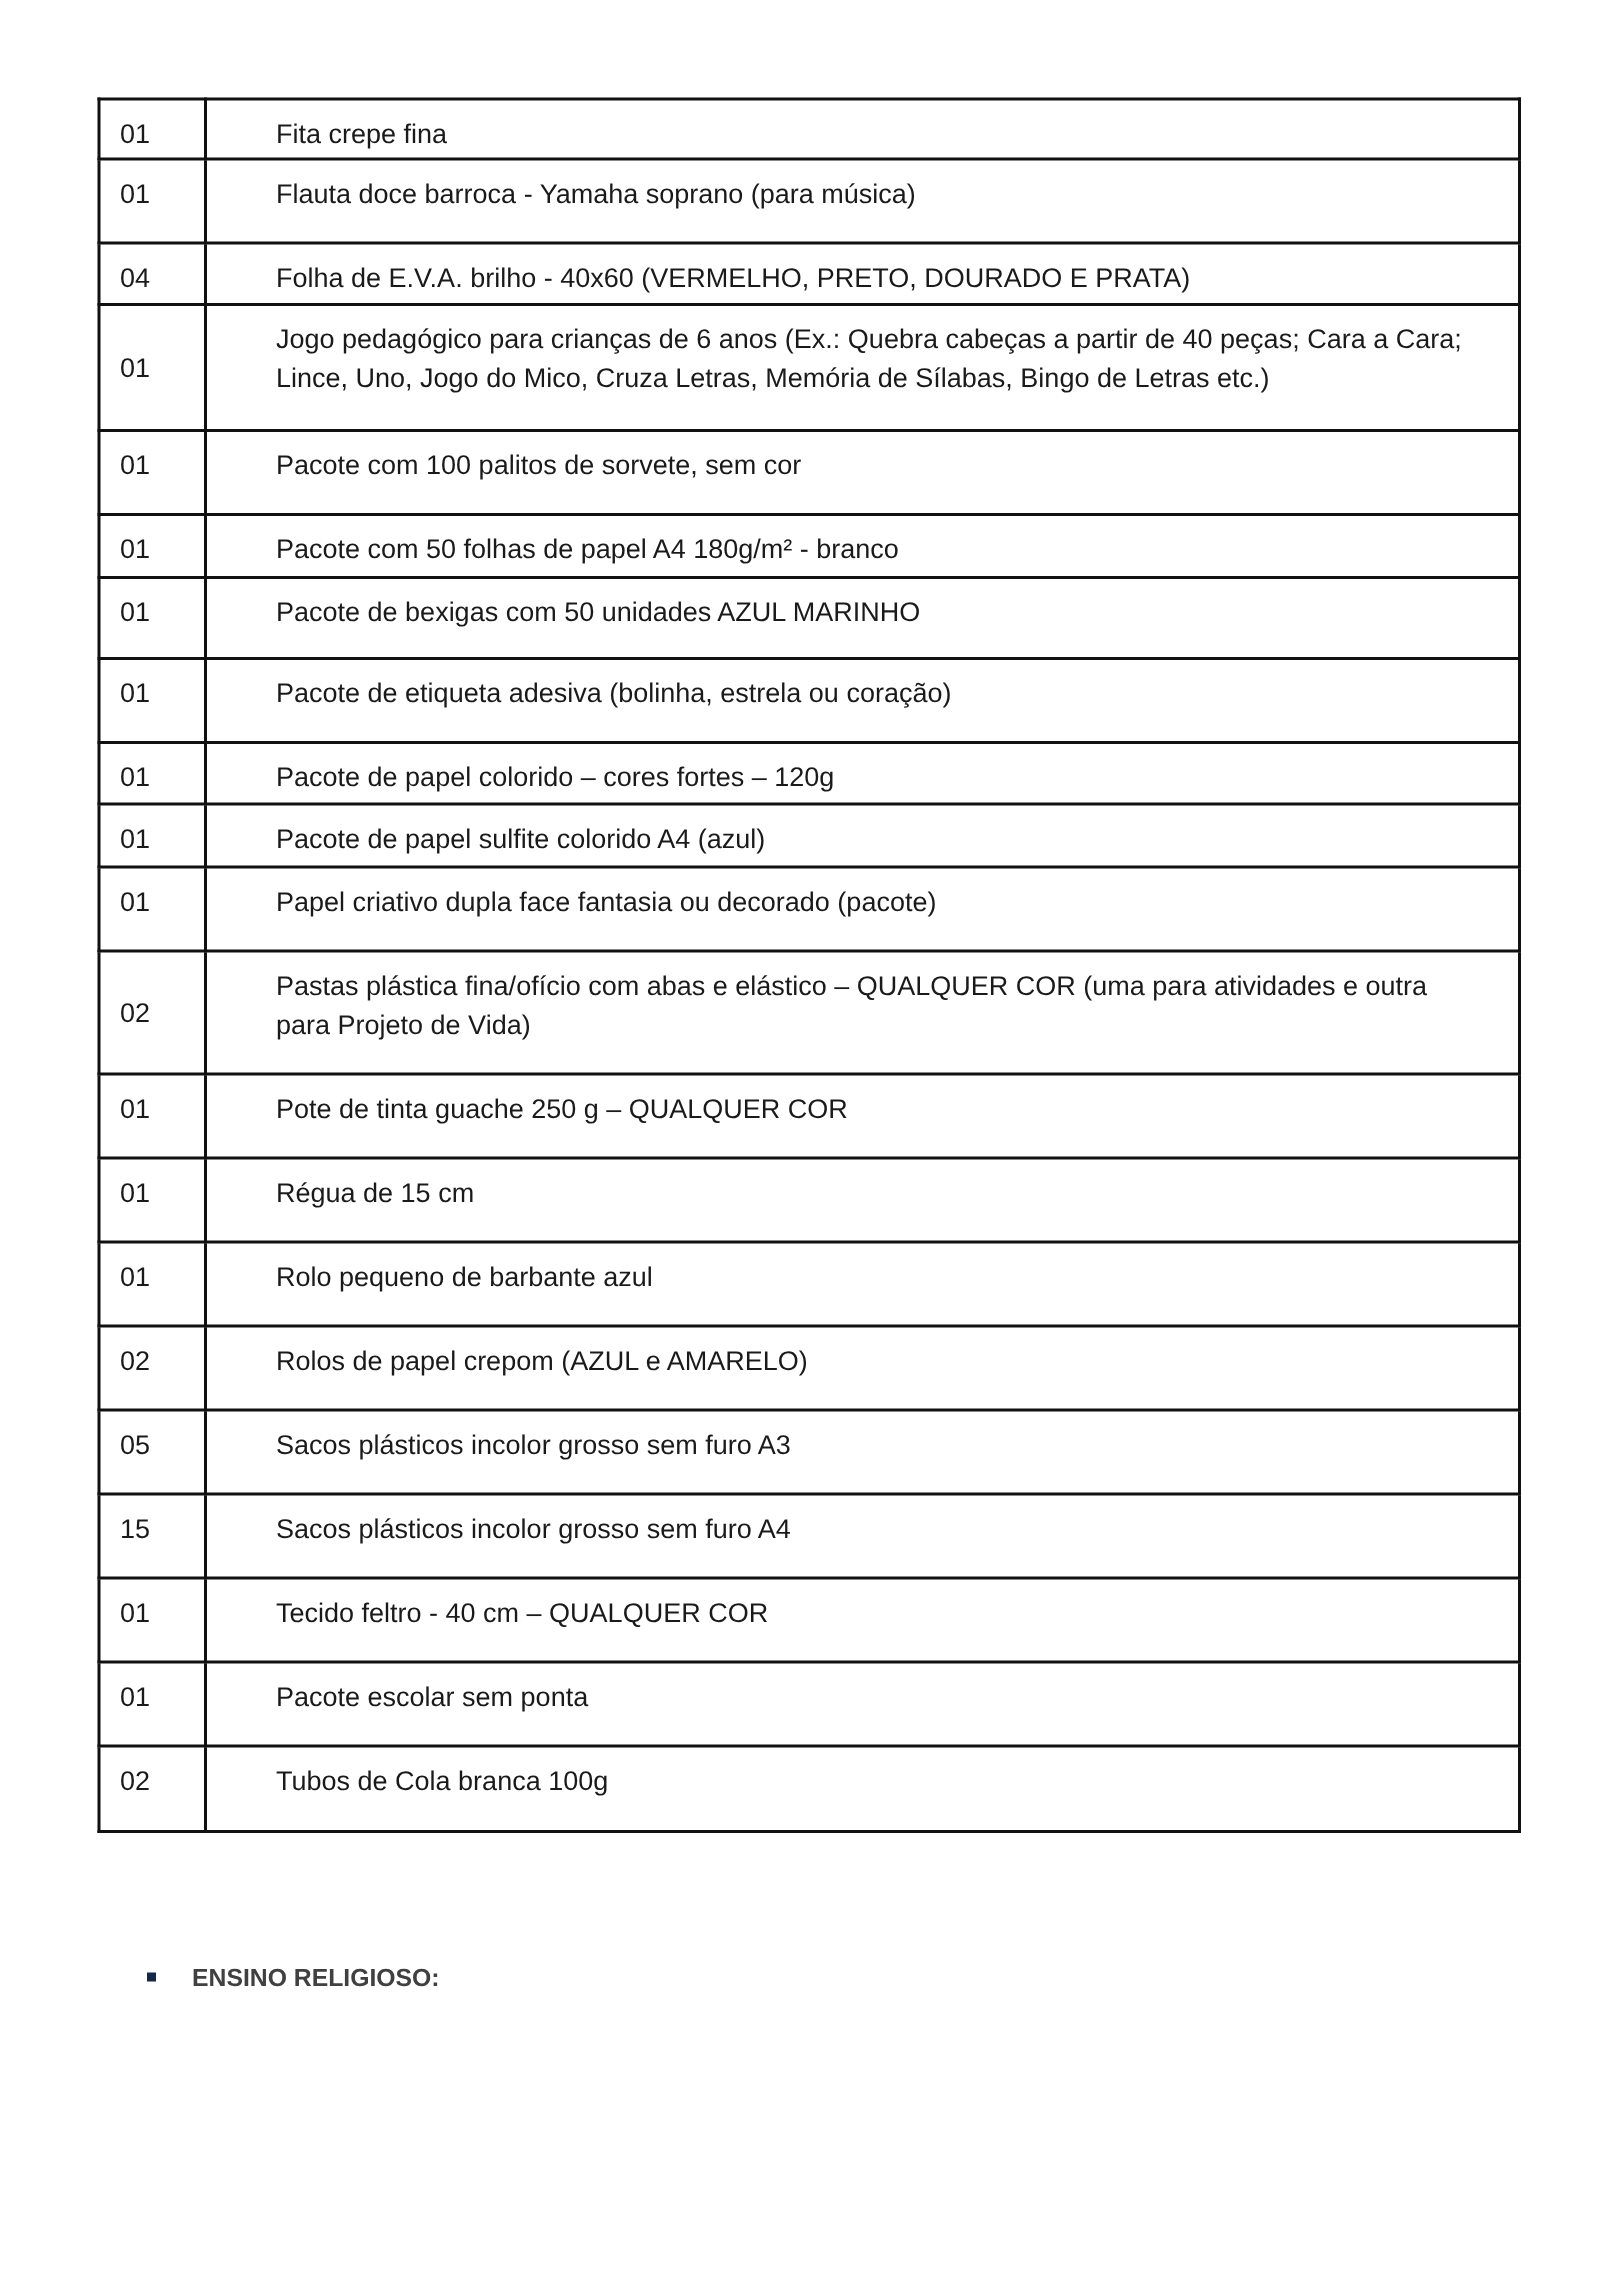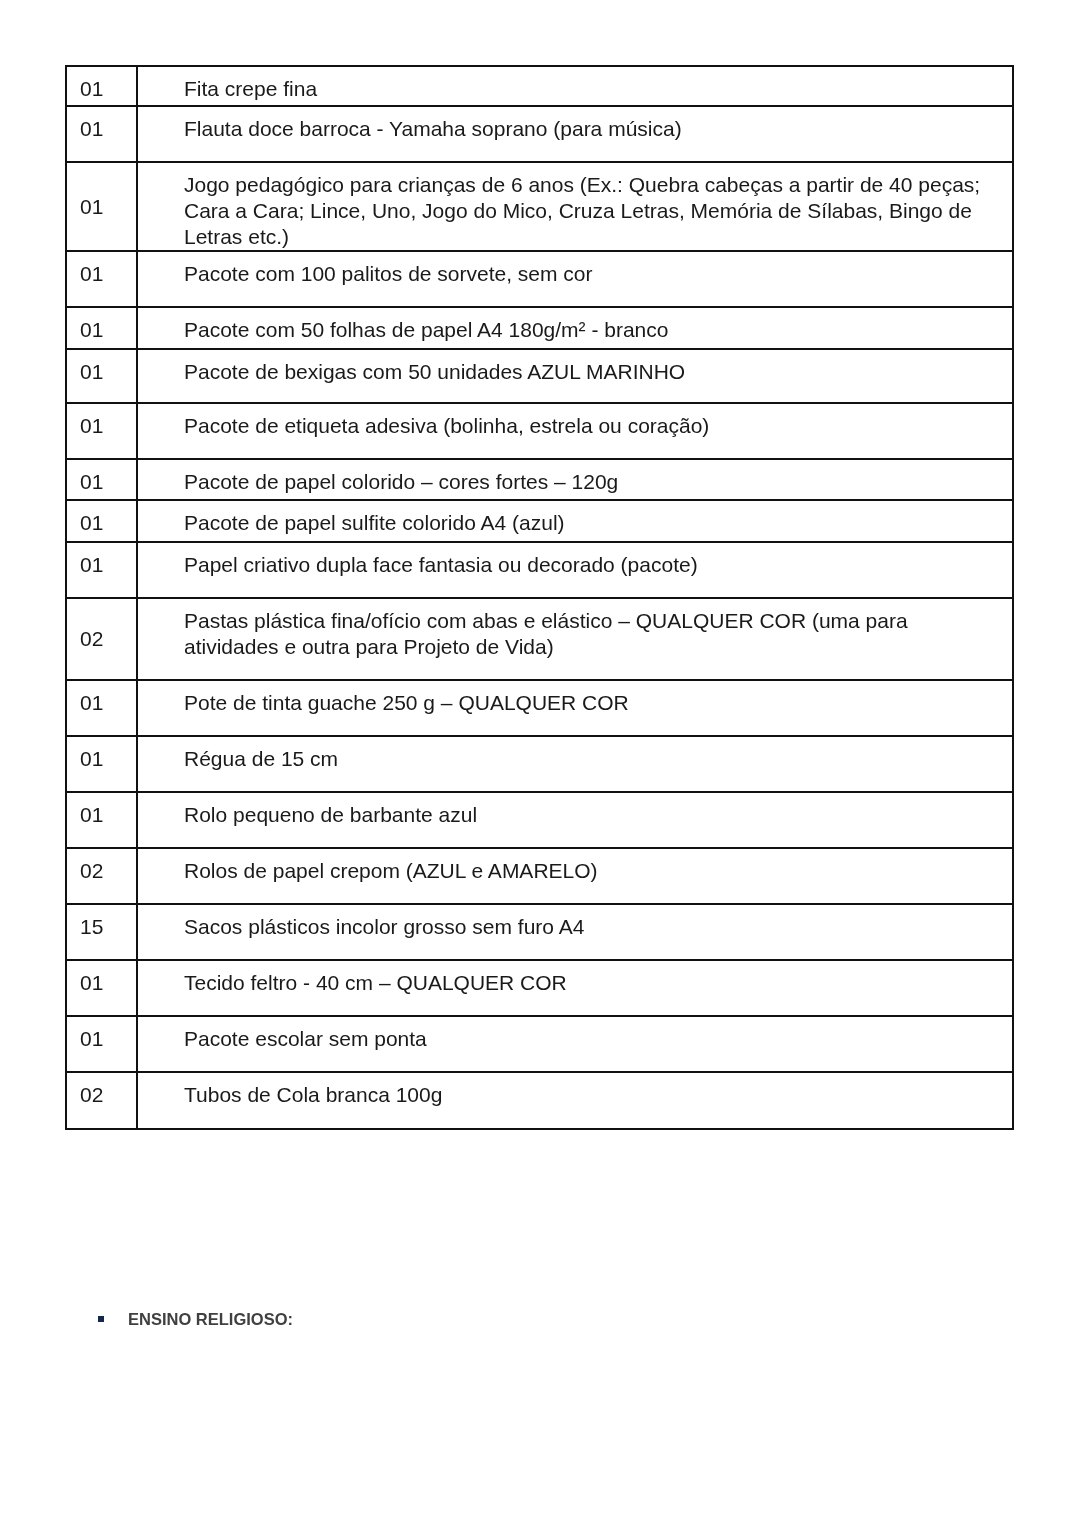--- a/index.html
+++ b/index.html
@@ -1,19 +1,19 @@
 <!DOCTYPE html>
 <html><head>
 <meta charset="utf-8">
 <style>
   html, body { margin: 0; padding: 0; background: #ffffff; }
   body { width: 1080px; height: 1525px; position: relative; font-family: "Liberation Sans", sans-serif; color: #1a1a1a; }
   table.list {
     position: absolute; left: 65px; top: 65px; width: 949px;
-    border-collapse: collapse; font-size: 21px; line-height: 26px;
+    border-collapse: collapse; font-size: 18px; line-height: 26px;
   }
   table.list td { border: 2px solid #111; vertical-align: top; padding: 0; }
   td.qty { width: 56px; padding: 9px 0 0 13px !important; }
   td.desc { padding: 9px 22px 0 46px !important; }
   td.qty.mid { vertical-align: middle; padding-top: 0 !important; }
   .section {
     position: absolute; left: 98px; top: 1310px;
     font-weight: bold; font-size: 16.5px; color: #404040;
   }
   .section .bullet { display: inline-block; width: 6px; height: 6px; background: #13294b; margin-right: 24px; vertical-align: middle; position: relative; top: -2px; }
@@ -23,20 +23,24 @@
 
 <table class="list">
   <tbody id="rows">
       <tr style="height: 40px;">
         <td class="qty">01</td>
         <td class="desc">Fita crepe fina</td>
       </tr>
       <tr style="height: 56px;">
         <td class="qty">01</td>
         <td class="desc">Flauta doce barroca - Yamaha soprano (para música)</td>
+      </tr>
+      <tr style="height: 41px;">
+        <td class="qty">04</td>
+        <td class="desc">Folha de E.V.A. brilho - 40x60 (VERMELHO, PRETO, DOURADO E PRATA)</td>
       </tr>
       <tr style="height: 84px;">
         <td class="qty mid">01</td>
         <td class="desc">Jogo pedagógico para crianças de 6 anos (Ex.: Quebra cabeças a partir de 40 peças; Cara a Cara; Lince, Uno, Jogo do Mico, Cruza Letras, Memória de Sílabas, Bingo de Letras etc.)</td>
       </tr>
       <tr style="height: 56px;">
         <td class="qty">01</td>
         <td class="desc">Pacote com 100 palitos de sorvete, sem cor</td>
       </tr>
       <tr style="height: 42px;">
@@ -76,20 +80,24 @@
         <td class="desc">Régua de 15 cm</td>
       </tr>
       <tr style="height: 56px;">
         <td class="qty">01</td>
         <td class="desc">Rolo pequeno de barbante azul</td>
       </tr>
       <tr style="height: 56px;">
         <td class="qty">02</td>
         <td class="desc">Rolos de papel crepom (AZUL e AMARELO)</td>
       </tr>
+      <tr style="height: 56px;">
+        <td class="qty">05</td>
+        <td class="desc">Sacos plásticos incolor grosso sem furo A3</td>
+      </tr>
       <tr style="height: 56px; padding-left: 40px;">
         <td class="qty">15</td>
         <td class="desc">Sacos plásticos incolor grosso sem furo A4</td>
       </tr>
       <tr style="height: 56px;">
         <td class="qty">01</td>
         <td class="desc">Tecido feltro - 40 cm – QUALQUER COR</td>
       </tr>
       <tr style="height: 56px;">
         <td class="qty">01</td>

